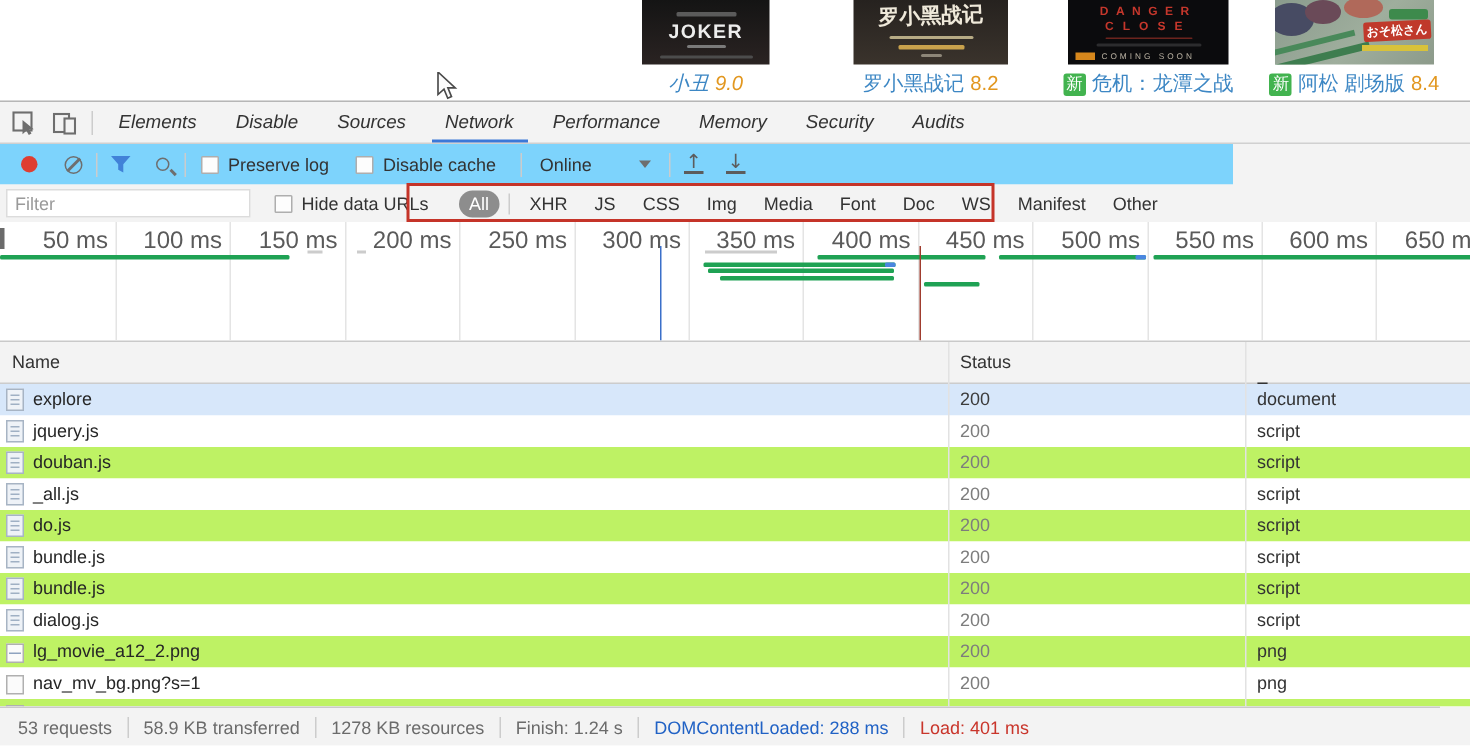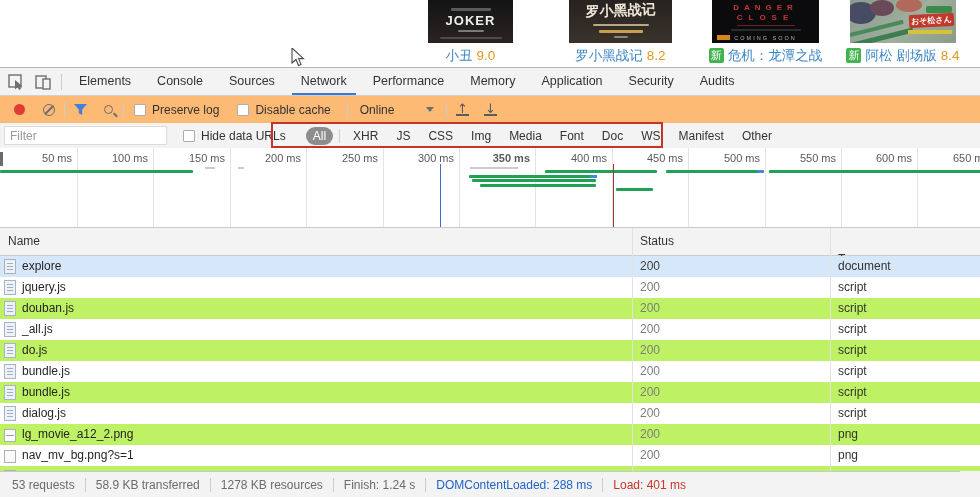--- a/index.html
+++ b/index.html
@@ -19,21 +19,21 @@
 
   
   .devtools { position:absolute; left:0; top:67px; width:980px; height:430px; background:#f3f3f3; border-top:1px solid #b6b6b6; }
 
   .tabbar { position:absolute; left:0; top:0; width:980px; height:28px; background:#f3f3f3; border-bottom:1px solid #d0d0d0; display:flex; align-items:center; }
   .tb-icons { display:flex; align-items:center; padding:0 6px 0 8px; gap:10px; }
   .tb-sep { width:1px; height:16px; background:#ccc; margin:0 4px; }
   .tab { padding:0 13px; height:27px; line-height:27px; color:#333; font-size:12.5px; position:relative; cursor:default; }
   .tab.active::after { content:""; position:absolute; left:4px; right:4px; bottom:0; height:2px; background:#3b78d8; }
 
-  .toolbar { position:absolute; left:0; top:28px; width:980px; height:27px; display:flex; align-items:center; background:#fdba74; padding-left:8px; }
+  .toolbar { position:absolute; left:0; top:28px; width:822px; height:27px; display:flex; align-items:center; background:#7dd3fc; padding-left:8px; }
   .icon-btn { width:22px; height:20px; display:flex; align-items:center; justify-content:center; }
   .record-dot { width:11px; height:11px; border-radius:50%; background:#df3d31; }
   .clear-ico { width:12px; height:12px; border:1.6px solid #6e6e6e; border-radius:50%; position:relative; }
   .clear-ico::after { content:""; position:absolute; left:-1px; top:4.2px; width:12px; height:1.6px; background:#6e6e6e; transform:rotate(-45deg); }
   .mag { width:9px; height:9px; border:1.6px solid #6e6e6e; border-radius:50%; position:relative; }
   .mag::after { content:""; position:absolute; left:8px; top:8px; width:5px; height:1.8px; background:#6e6e6e; transform:rotate(45deg); }
   .chk { width:12px; height:12px; border:1px solid #aeaeae; background:#fdfdfd; border-radius:1px; margin-right:6px; flex:none; }
   .chk-label { display:flex; align-items:center; margin:0 12px 0 6px; color:#333; }
   .throttle { display:flex; align-items:center; margin:0 8px; color:#333; }
   .caret { width:0; height:0; border-left:4px solid transparent; border-right:4px solid transparent; border-top:5px solid #6e6e6e; margin-left:32px; }
@@ -44,21 +44,21 @@
   .filter-input::placeholder { color:#9a9a9a; }
   .pills { display:flex; align-items:center; gap:0; }
   .pill { padding:2px 7px; margin:0 2px; color:#333; border-radius:9px; white-space:nowrap; }
   .pill.active { background:#8d8d8d; color:#fff; }
   .pill-sep { width:1px; height:14px; background:#ccc; margin:0 4px; }
   .annotation-box { position:absolute; left:271px; top:54px; width:392px; height:26px; border:2px solid #c53429; z-index:30; pointer-events:none; }
 
   
   .ruler { position:absolute; left:0; top:80px; width:980px; height:80px; background:#fff; border-bottom:1px solid #c9c9c9; overflow:hidden; }
   .gridline { position:absolute; top:0; bottom:0; width:1px; background:#e4e4e4; }
-  .tick-label { position:absolute; top:4px; width:72px; text-align:right; font-size:11px; color:#5a5a5a; }
+  .tick-label { position:absolute; top:4px; width:72px; text-align:right; font-size:16px; color:#5a5a5a; }
   .zero-stub { position:absolute; left:0; top:4px; width:3px; height:14px; background:#6b6b6b; }
   .wbar { position:absolute; height:3px; background:#1fa254; border-radius:1px; }
   .wbar .tip { position:absolute; right:0; top:0; width:7px; height:3px; background:#4a86e0; border-radius:1px; }
   .gmark { position:absolute; height:2px; background:#cccccc; }
   .evline { position:absolute; top:16px; bottom:0; width:1px; }
 
   
   .table { position:absolute; left:0; top:160px; width:980px; height:243px; background:#fff; }
   .thead { position:absolute; left:0; top:0; width:980px; height:28px; background:#f3f3f3; border-bottom:1px solid #ccc; }
   .th { position:absolute; top:0; line-height:27px; color:#333; padding-left:8px; }
@@ -124,21 +124,21 @@
           <span style="position:absolute;left:20px;top:0;width:24px;height:16px;background:#6a4a58;border-radius:50%;"></span>
           <span style="position:absolute;left:46px;top:-2px;width:26px;height:14px;background:#b0695a;border-radius:50%;"></span>
           <span style="position:absolute;left:-6px;bottom:2px;width:70px;height:5px;background:#3e7d4f;transform:rotate(-14deg);"></span>
           <span style="position:absolute;left:-6px;bottom:12px;width:60px;height:4px;background:#49895a;transform:rotate(-14deg);"></span>
           <span style="position:absolute;right:4px;top:6px;width:26px;height:7px;background:#3d8a4c;border-radius:2px;"></span>
           <div style="position:absolute;right:2px;top:14px;color:#fff;background:#c0392b;font-size:8px;font-weight:bold;padding:1px 2px;border-radius:2px;transform:rotate(-3deg);">おそ松さん</div>
           <span style="position:absolute;right:4px;top:30px;width:44px;height:4px;background:#d8c23a;"></span>
         </div>
       </div>
     <div id="captions">
-        <div class="caption" style="left: 380.5px; width: 180px;"><span class="cap-title">小丑</span><span class="cap-rating">9.0</span></div>
+        <div class="caption" style="left: 380.5px; width: 180px; font-style: italic;"><span class="cap-title">小丑</span><span class="cap-rating">9.0</span></div>
         <div class="caption" style="left: 530.5px; width: 180px;"><span class="cap-title">罗小黑战记</span><span class="cap-rating">8.2</span></div>
         <div class="caption" style="left: 675.5px; width: 180px;"><span class="new-badge">新</span><span class="cap-title">危机：龙潭之战</span></div>
         <div class="caption" style="left: 813px; width: 180px;"><span class="new-badge">新</span><span class="cap-title">阿松 剧场版</span><span class="cap-rating">8.4</span></div>
       </div>
   </div>
 
   <svg class="cursor" style="left:291px; top:48px;" width="16" height="20" viewBox="0 0 16 20">
     <polygon points="1,0 1,15 5,11.5 7.5,17.5 10,16.4 7.6,10.6 12.5,10.6" fill="#fbfbfb" stroke="#4a4a4a" stroke-width="1.1"></polygon>
   </svg>
 
@@ -149,28 +149,27 @@
         <svg width="17" height="16" viewBox="0 0 17 16">
           <rect x="1" y="1" width="12" height="12" fill="none" stroke="#6e6e6e" stroke-width="1.4"></rect>
           <polygon points="7,6 7,15.5 9.6,13.2 11.2,16 13,15 11.5,12.4 14.5,12.2" fill="#6e6e6e"></polygon>
         </svg>
         <svg width="16" height="16" viewBox="0 0 16 16">
           <rect x="1" y="2" width="10" height="12" fill="none" stroke="#6e6e6e" stroke-width="1.4"></rect>
           <rect x="8" y="5" width="7" height="10" fill="#f3f3f3" stroke="#6e6e6e" stroke-width="1.4"></rect>
         </svg>
       </div>
       <div class="tb-sep"></div>
-      <div id="tabs" style="display:flex;">
+      <div id="tabs" style="display:flex;font-style:italic;">
           <div class="tab">Elements</div>
-          <div class="tab">Console</div>
+          <div class="tab">Disable</div>
           <div class="tab">Sources</div>
           <div class="tab active">Network</div>
           <div class="tab">Performance</div>
           <div class="tab">Memory</div>
-          <div class="tab">Application</div>
           <div class="tab">Security</div>
           <div class="tab">Audits</div>
         </div>
     </div>
 
     <div class="toolbar">
       <div class="icon-btn">
           <div class="record-dot"></div>
         </div>
       <div class="icon-btn" style="margin-left:8px;">
@@ -240,21 +239,21 @@
         <div class="tick-label" style="left: 76px;">100 ms</div>
         <div class="gridline" style="left: 230px;"></div>
         <div class="tick-label" style="left: 153px;">150 ms</div>
         <div class="gridline" style="left: 306px;"></div>
         <div class="tick-label" style="left: 229px;">200 ms</div>
         <div class="gridline" style="left: 383px;"></div>
         <div class="tick-label" style="left: 306px;">250 ms</div>
         <div class="gridline" style="left: 459px;"></div>
         <div class="tick-label" style="left: 382px;">300 ms</div>
         <div class="gridline" style="left: 535px;"></div>
-        <div class="tick-label" style="left: 458px; font-weight: bold;">350 ms</div>
+        <div class="tick-label" style="left: 458px;">350 ms</div>
         <div class="gridline" style="left: 612px;"></div>
         <div class="tick-label" style="left: 535px;">400 ms</div>
         <div class="gridline" style="left: 688px;"></div>
         <div class="tick-label" style="left: 611px;">450 ms</div>
         <div class="gridline" style="left: 765px;"></div>
         <div class="tick-label" style="left: 688px;">500 ms</div>
         <div class="gridline" style="left: 841px;"></div>
         <div class="tick-label" style="left: 764px;">550 ms</div>
         <div class="gridline" style="left: 917px;"></div>
         <div class="tick-label" style="left: 840px;">600 ms</div>

